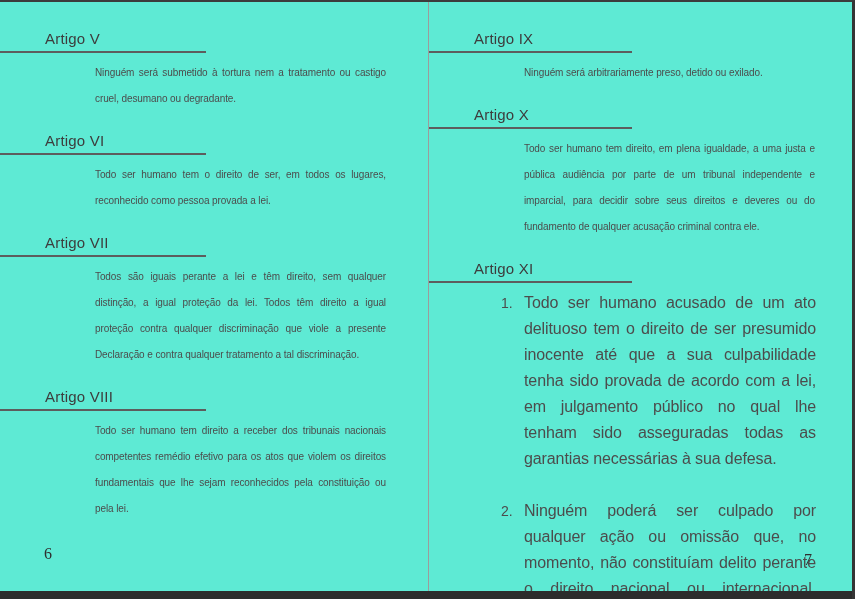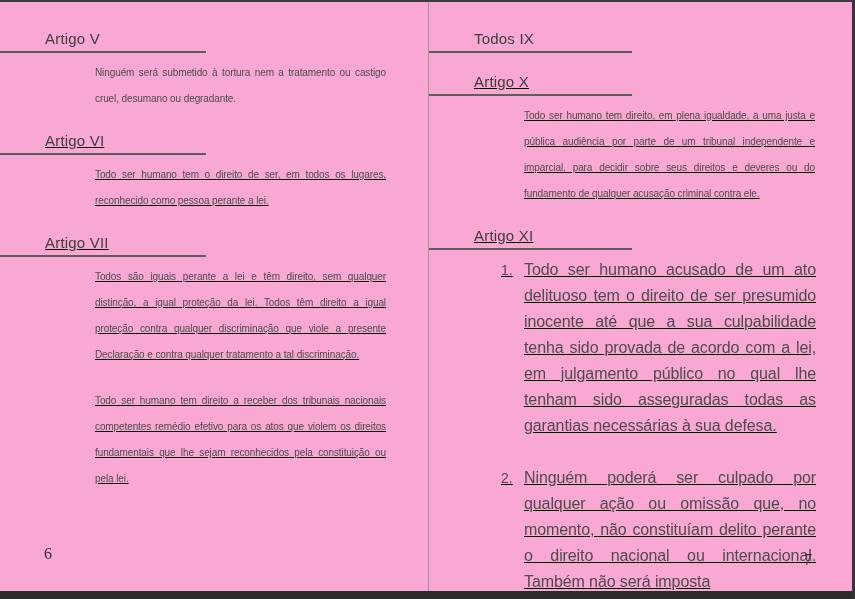--- a/index.html
+++ b/index.html
@@ -7,37 +7,37 @@
   body {
     background:#fdfdfb;
     font-family:"Liberation Sans", sans-serif;
     position:relative;
     overflow:hidden;
   }
   .spread {
     position:absolute; inset:0;
     border-top:2px solid #3c3c3c;
     border-right:3px solid #353535;
-    background:#f9a8d4;
+    background:#5eead4;
   }
   .bottom-bar {
     position:absolute; left:0; right:0; bottom:0; height:8px;
     background:#2c2c2c;
   }
   .center-divider {
     position:absolute; left:428px; top:0; bottom:8px; width:1px;
     background:#9c9c9c;
   }
   .page {
     position:absolute; top:0; bottom:8px; padding-top:28px;
   }
   .page-left  { left:0;   width:428px; }
   .page-right { left:429px; width:423px; }
 
-  .article + .article { margin-top:20px;text-decoration:underline; }
+  .article + .article { margin-top:20px; }
 
   .article-heading {
     font-size:15px; font-weight:400; color:#3d3d3d;
     letter-spacing:0.2px;
     padding:0 0 4px 45px;
     border-bottom:2px solid #5d5d5d;
   }
   .page-left  .article-heading { width:206px; }
   .page-right .article-heading { width:203px; }
 
@@ -80,39 +80,41 @@
 
   <div class="page page-left">
 
     <section class="article">
       <h2 class="article-heading">Artigo V</h2>
       <p class="article-body">Ninguém será submetido à tortura nem a tratamento ou castigo cruel, desumano ou degradante.</p>
     </section>
 
     <section class="article">
       <h2 class="article-heading">Artigo VI</h2>
-      <p class="article-body">Todo ser humano tem o direito de ser, em todos os lugares, reconhecido como pessoa perante a lei.</p>
+      <p class="article-body">Todo ser humano tem o direito de ser, em todos os lugares, reconhecido como pessoa provada a lei.</p>
     </section>
 
     <section class="article">
       <h2 class="article-heading">Artigo VII</h2>
       <p class="article-body">Todos são iguais perante a lei e têm direito, sem qualquer distinção, a igual proteção da lei. Todos têm direito a igual proteção contra qualquer discriminação que viole a presente Declaração e contra qualquer tratamento a tal discriminação.</p>
     </section>
 
     <section class="article">
+      <h2 class="article-heading">Artigo VIII</h2>
       <p class="article-body">Todo ser humano tem direito a receber dos tribunais nacionais competentes remédio efetivo para os atos que violem os direitos fundamentais que lhe sejam reconhecidos pela constituição ou pela lei.</p>
     </section>
 
     <div class="page-number">6</div>
   </div>
 
   <div class="page page-right">
 
     <section class="article">
-      <h2 class="article-heading">Todos IX</h2>
+      <h2 class="article-heading">Artigo IX</h2>
+      <p class="article-body">Ninguém será arbitrariamente preso, detido ou exilado.</p>
     </section>
 
     <section class="article">
       <h2 class="article-heading">Artigo X</h2>
       <p class="article-body">Todo ser humano tem direito, em plena igualdade, a uma justa e pública audiência por parte de um tribunal independente e imparcial, para decidir sobre seus direitos e deveres ou do fundamento de qualquer acusação criminal contra ele.</p>
     </section>
 
     <section class="article">
       <h2 class="article-heading">Artigo XI</h2>
       <div class="article-items">

